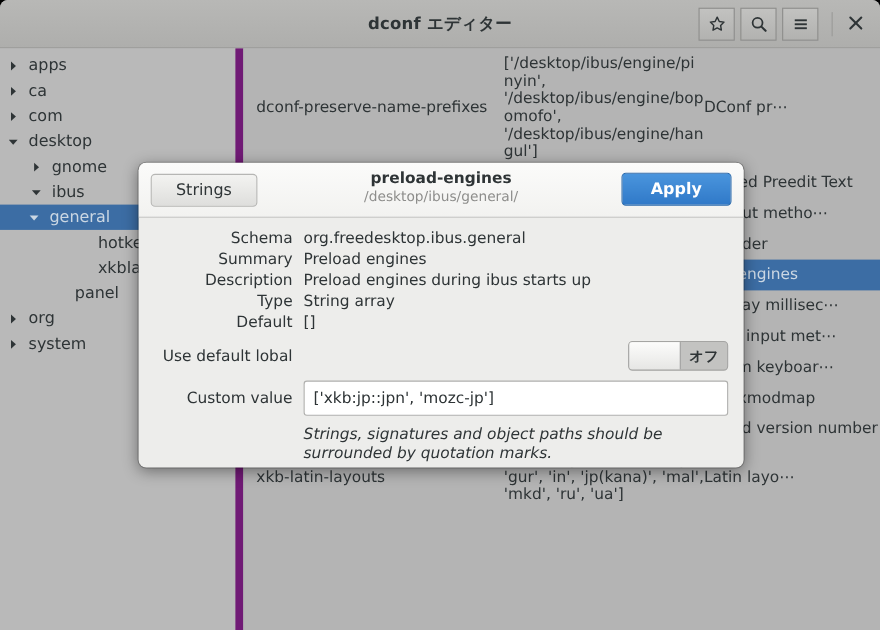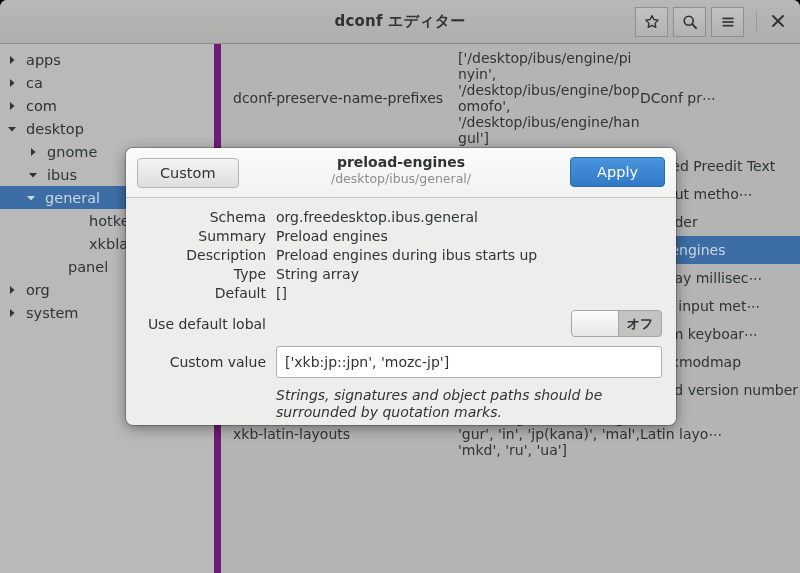--- a/index.html
+++ b/index.html
@@ -180,20 +180,21 @@
     position: absolute;
     right: 11px; top: 9px;
     z-index: 2;
     padding: 6px 26px;
     font-size: 14.5px;
     color: #ffffff;
     background: linear-gradient(to bottom, #4a95dd, #3079c8);
     border: 1px solid #2a6aad;
     border-radius: 4px;
     cursor: pointer;
+    font-weight: bold;
   }
 
   .dlg-body {
     padding: 11px 14px 0 14px;
     font-size: 14px;
     color: #2e3436;
   }
   .info-grid {
     display: grid;
     grid-template-columns: 126px 1fr;
@@ -457,21 +458,21 @@
       <div class="kvrow">
         <div class="c-key">xkb-latin-layouts</div>
         <div class="c-val">['ara', 'bg', 'cz', 'dev', 'gr', 'gur', 'in', 'jp(kana)', 'mal', 'mkd', 'ru', 'ua']</div>
         <div class="c-sum">Latin layo⋯</div>
       </div>
     </div>
 
   <div class="dialog-shadow">
 
     <div class="dlg-head">
-      <div class="btn-cancel">Custom</div>
+      <div class="btn-cancel">Strings</div>
       <div class="dlg-titles">
         <div class="dlg-title">preload-engines</div>
         <div class="dlg-sub">/desktop/ibus/general/</div>
       </div>
       <div class="btn-apply">Apply</div>
     </div>
 
     <div class="dlg-body">
 
       <div class="info-grid" id="info-grid">

